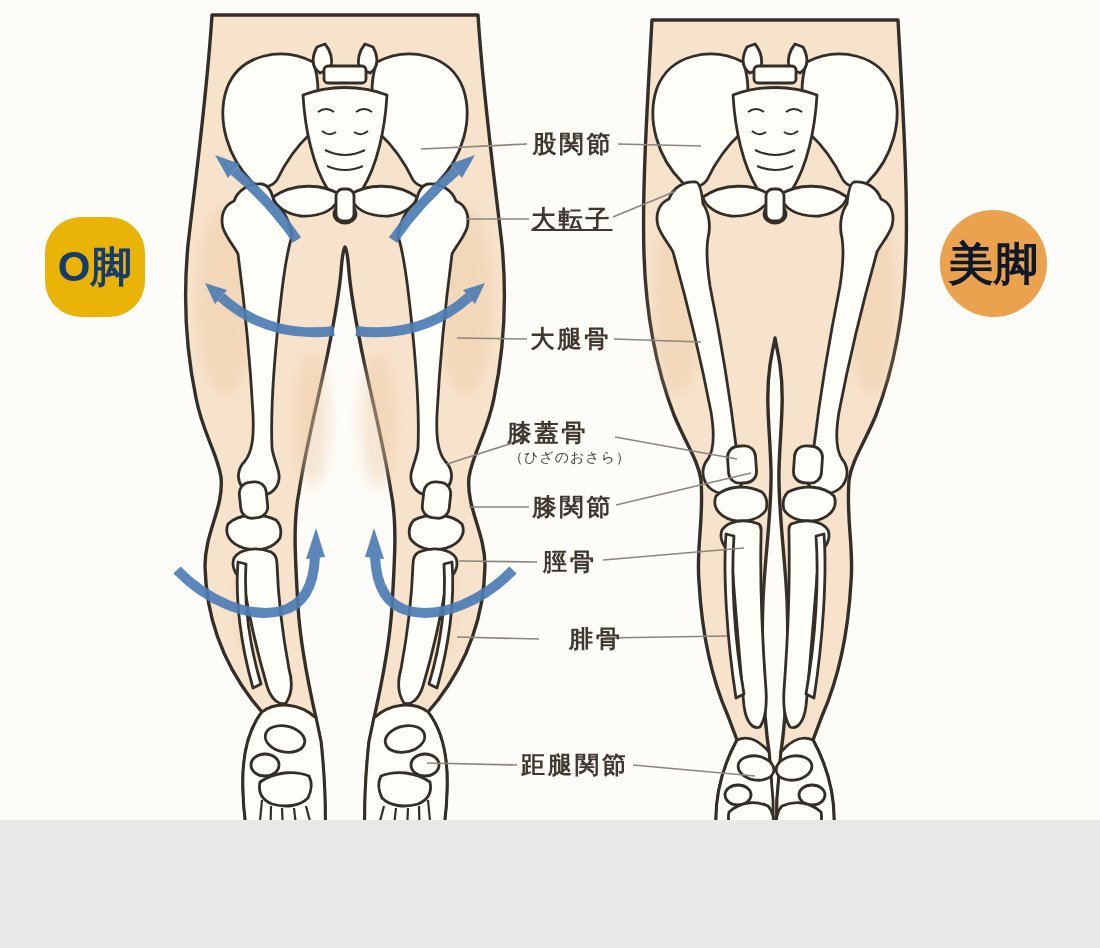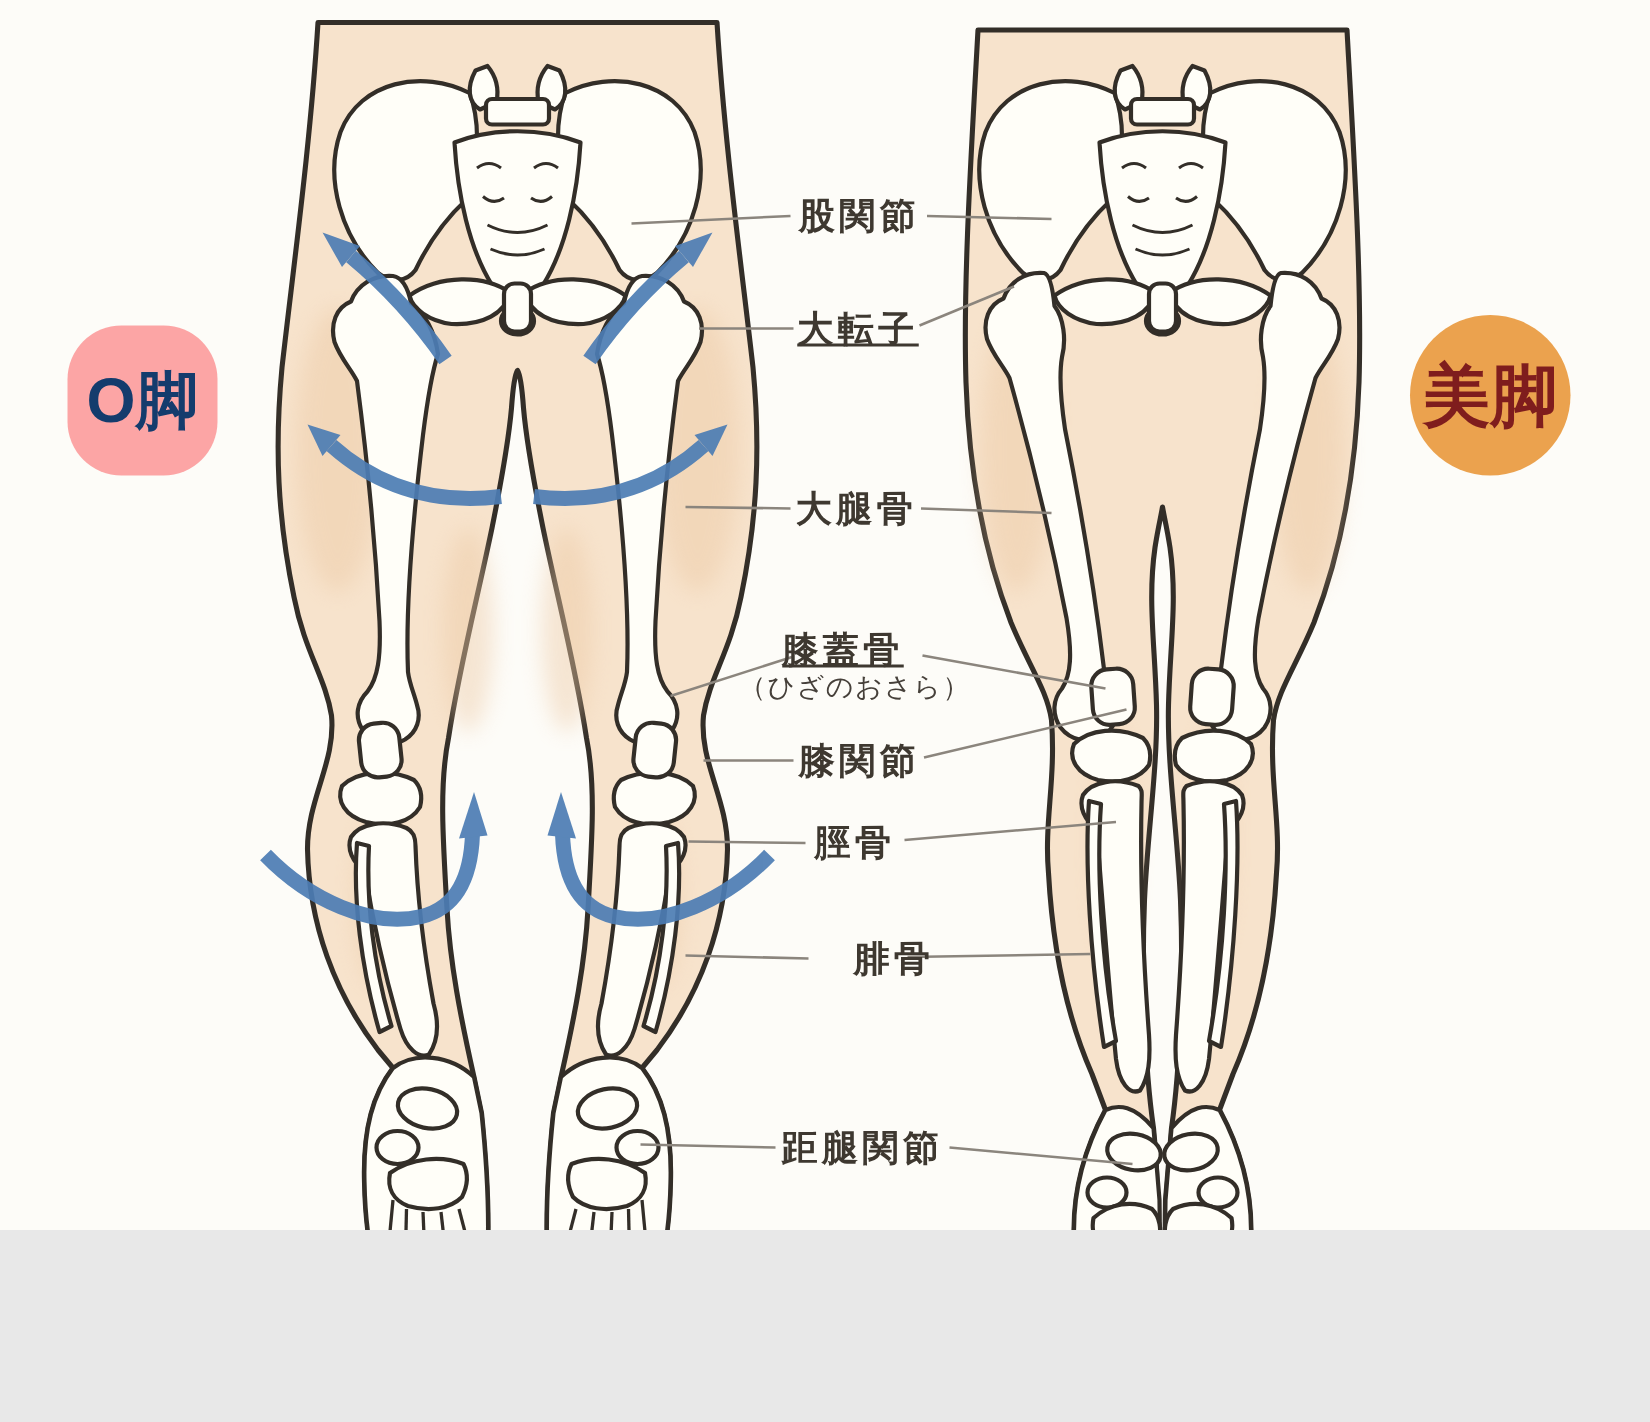--- a/index.html
+++ b/index.html
@@ -1,26 +1,26 @@
 <!DOCTYPE html>
 <html><head>
 <meta charset="utf-8">
 <style>
   html,body{margin:0;padding:0;background:#e8e8e8;font-family:"Liberation Sans",sans-serif;}
   .canvas{position:relative;width:1100px;height:820px;background:#fdfcf8;overflow:hidden;margin:0 auto;}
   .art{position:absolute;left:0;top:0;width:1100px;height:948px;}
   .lbl{position:absolute;transform:translate(-50%,-50%);color:#3e3830;font-size:24px;
        font-weight:600;letter-spacing:3px;white-space:nowrap;}
-  .lbl.small{font-size:18px;font-weight:400;letter-spacing:1px;color:#46403a;}
+  .lbl.small{font-size:14px;font-weight:400;letter-spacing:1px;color:#46403a;}
   .badge{position:absolute;display:flex;align-items:center;justify-content:center;
          font-weight:bold;white-space:nowrap;}
   .badge-o{left:45px;top:217px;width:100px;height:100px;border-radius:36%;
-           background:#fca5a5;color:#143c6d;font-size:42px;}
+           background:#eab308;color:#143c6d;font-size:42px;}
   .badge-b{left:940px;top:210px;width:107px;height:107px;border-radius:50%;
-           background:#eba24e;color:#7f1d1d;font-size:45px;}
+           background:#eba24e;color:#0f172a;font-size:45px;}
 </style>
 </head>
 <body>
 
 <div class="canvas">
 
 <svg class="art" viewBox="0 0 1100 948">
   <defs>
     <filter id="soft" x="-50%" y="-50%" width="200%" height="200%">
       <feGaussianBlur stdDeviation="7"></feGaussianBlur>
@@ -195,21 +195,21 @@
     <line x1="539" y1="639" x2="457" y2="637"></line>
         <line x1="605" y1="638" x2="727" y2="636"></line>
     <line x1="517" y1="765" x2="427" y2="763"></line>
         <line x1="633" y1="765" x2="755" y2="776"></line>
   </g>
 </svg>
 
 <div class="lbl" style="left:573px;top:144px;">股関節</div>
 <div class="lbl" style="left:572px;top:219px;text-decoration:underline;">大転子</div>
 <div class="lbl" style="left:571px;top:339px;">大腿骨</div>
-<div class="lbl" style="left:562px;top:433px;text-decoration:underline;">膝蓋骨</div>
+<div class="lbl" style="left:548px;top:433px;">膝蓋骨</div>
 <div class="lbl small" style="left:570px;top:458px;">（ひざのおさら）</div>
 <div class="lbl" style="left:573px;top:507px;">膝関節</div>
 <div class="lbl" style="left:570px;top:562px;text-align:right;">脛骨</div>
 <div class="lbl" style="left:596px;top:639px;">腓骨</div>
 <div class="lbl" style="left:575px;top:765px;">距腿関節</div>
 
 <div class="badge badge-o">O脚</div>
 <div class="badge badge-b">美脚</div>
 
 </div>

